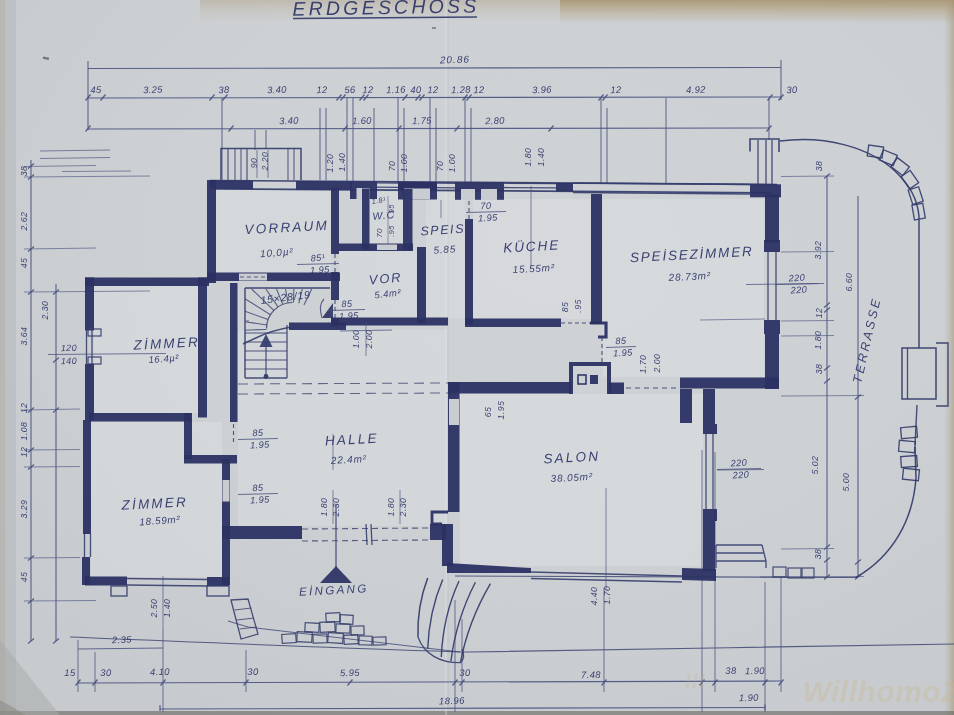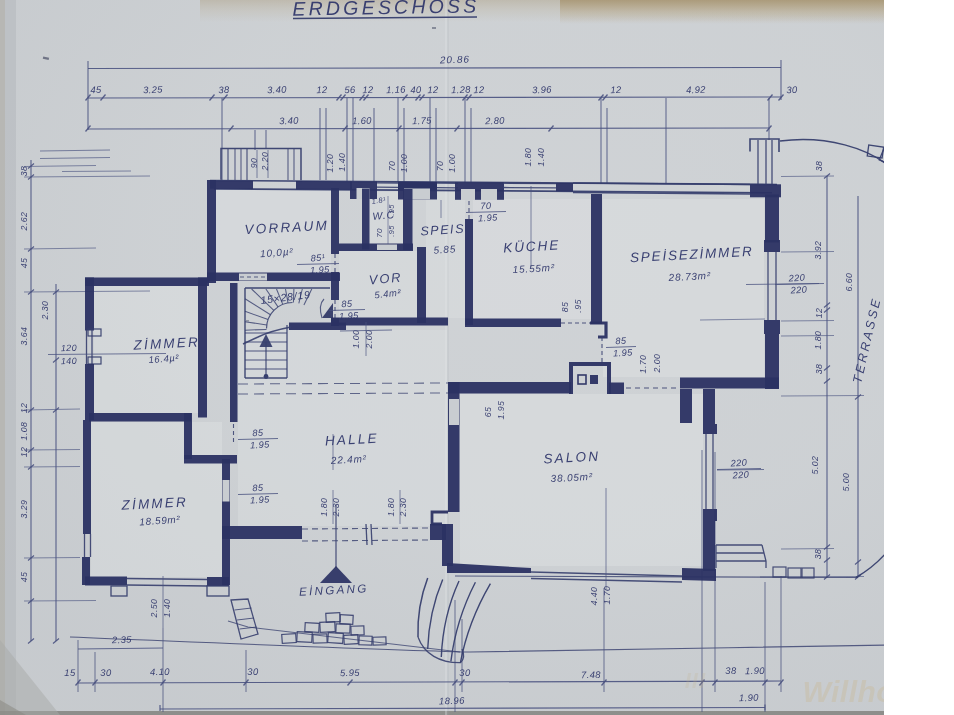--- a/index.html
+++ b/index.html
@@ -1,14 +1,14 @@
 <!DOCTYPE html>
 <html><head><meta charset="utf-8"><style>
 html,body{margin:0;padding:0}
-.page{position:relative;width:884px;height:715px;overflow:hidden;background:#bef264}
+.page{position:relative;width:954px;height:715px;overflow:hidden;background:#bef264}
 text{font-family:"Liberation Sans",sans-serif}
 </style></head><body>
 <div class="page">
 <svg width="954" height="715" viewBox="0 0 954 715">
 <defs>
 <radialGradient id="pl" cx="0.58" cy="0.35" r="0.75">
  <stop offset="0" stop-color="#d1d4d7" stop-opacity="0.8"></stop>
  <stop offset="0.55" stop-color="#d2d5d7" stop-opacity="0.45"></stop>
  <stop offset="1" stop-color="#c3c6c9" stop-opacity="0.35"></stop>
 </radialGradient>

